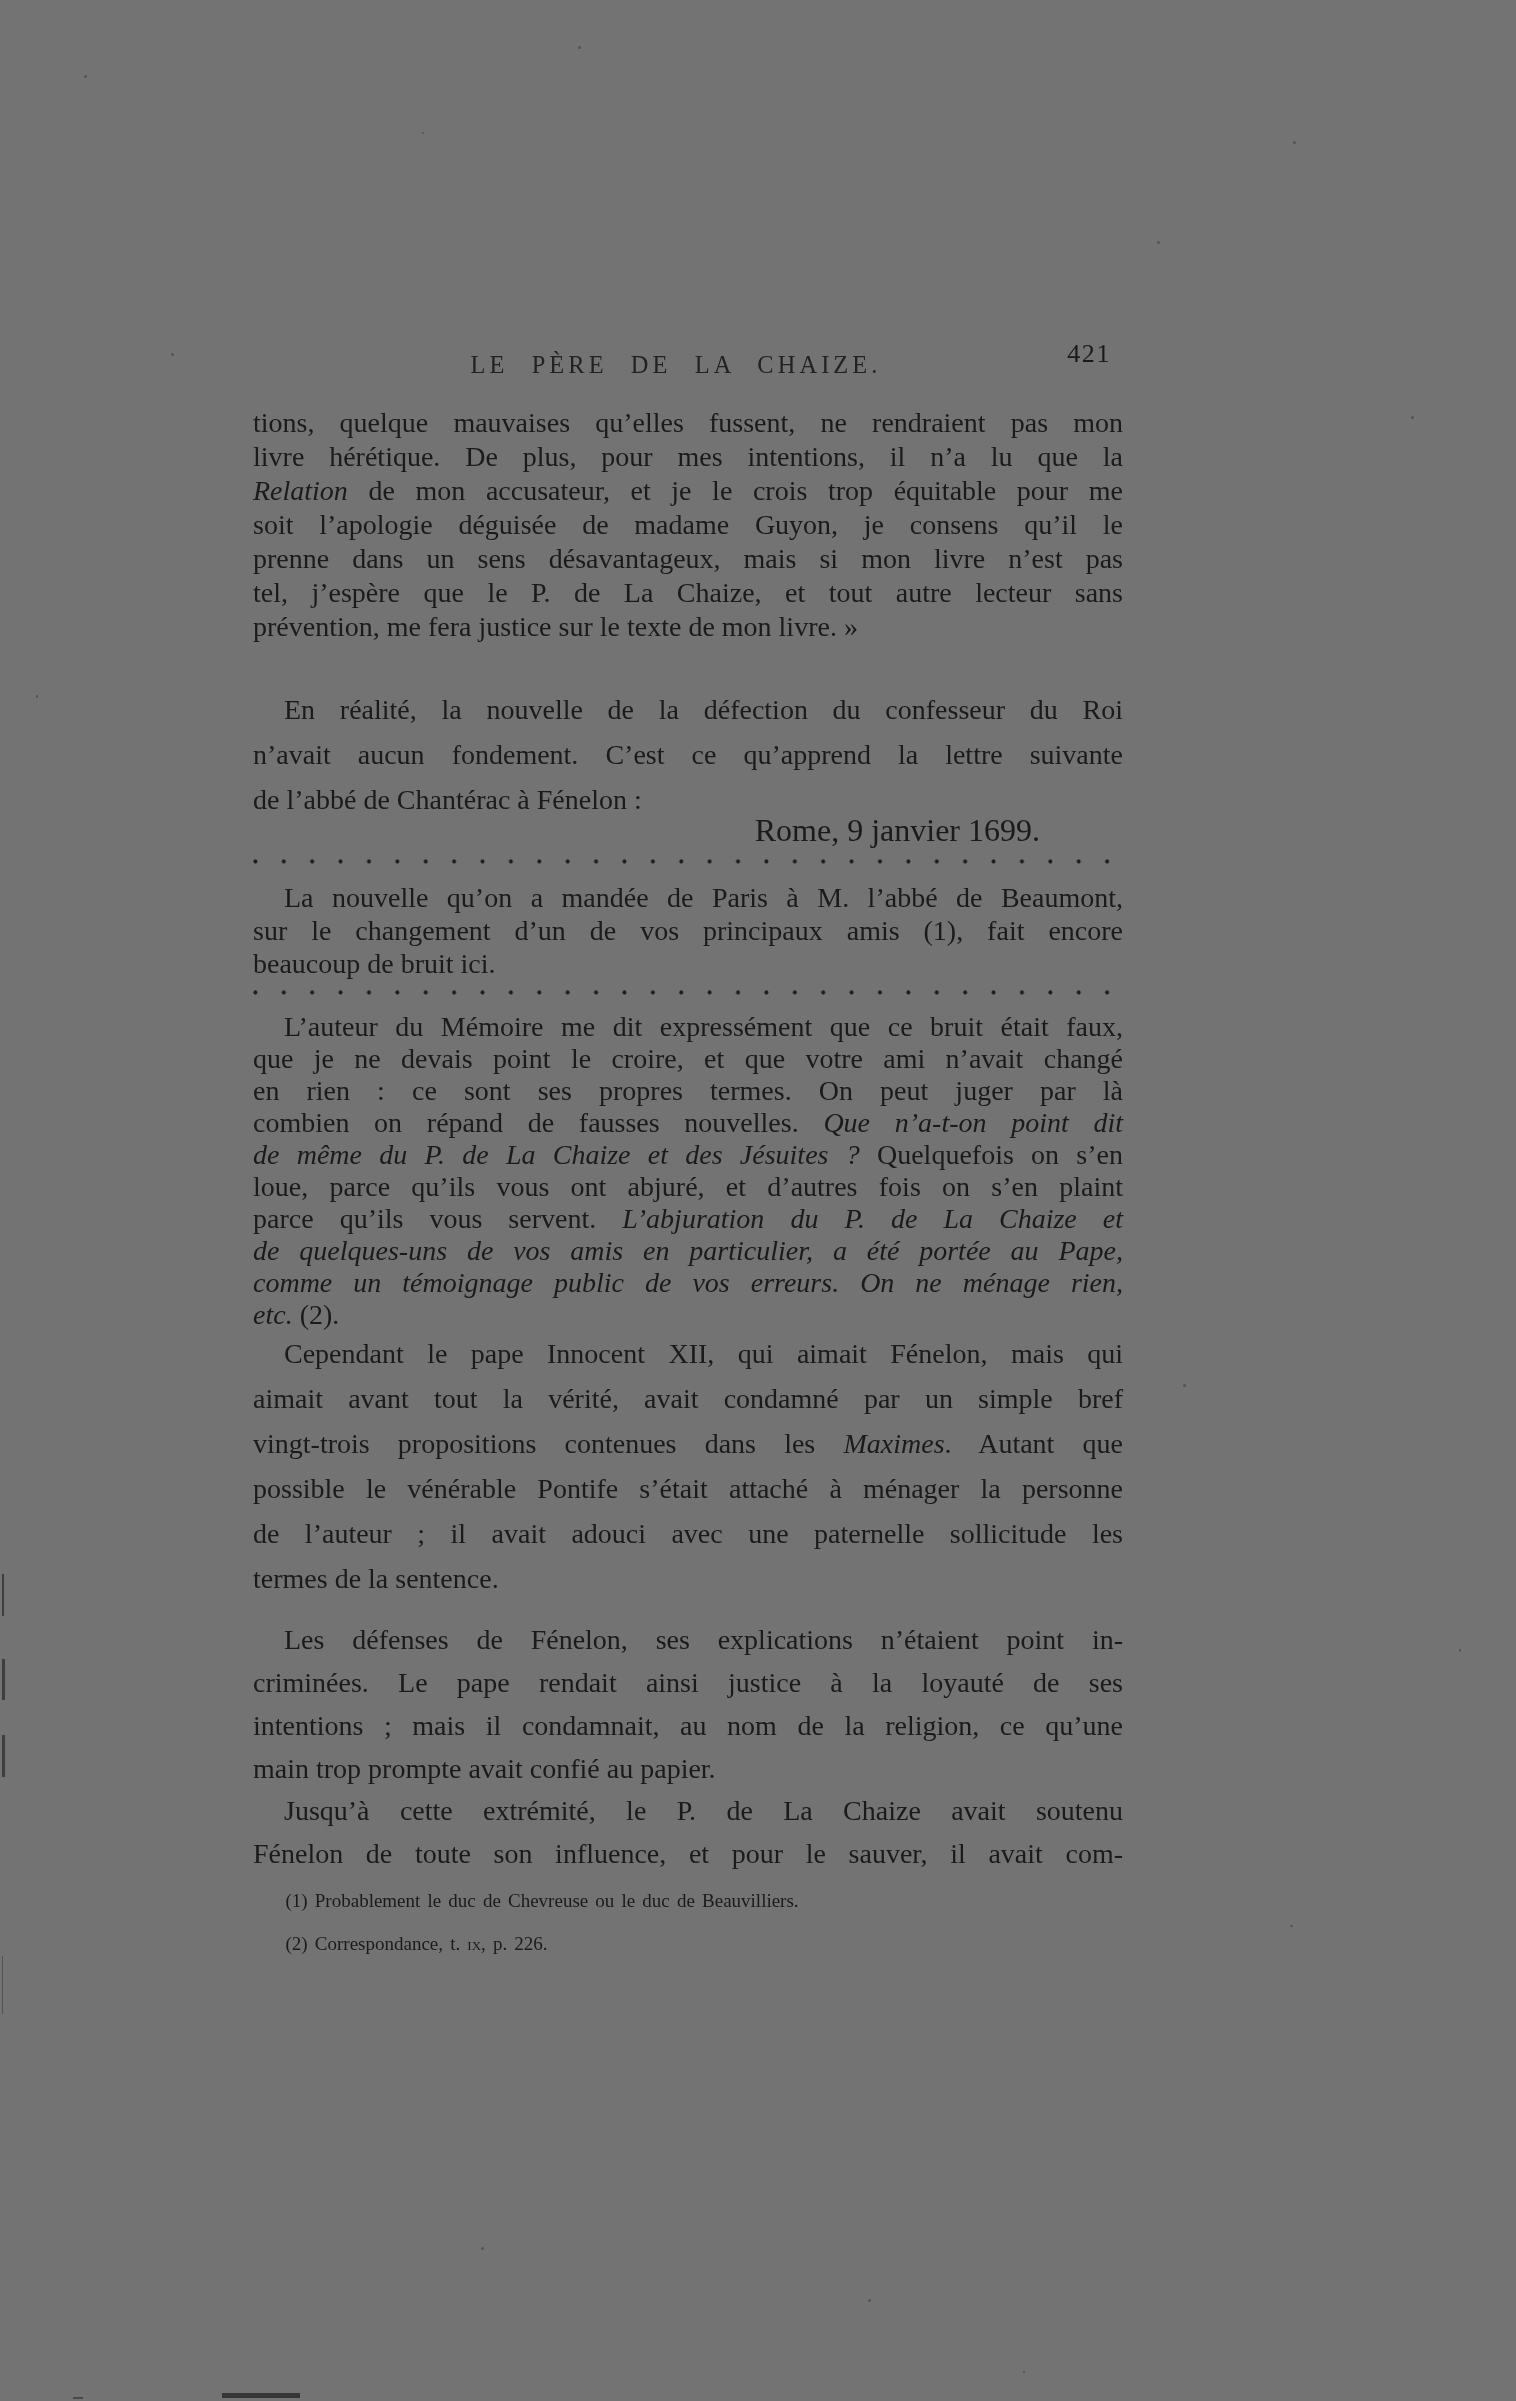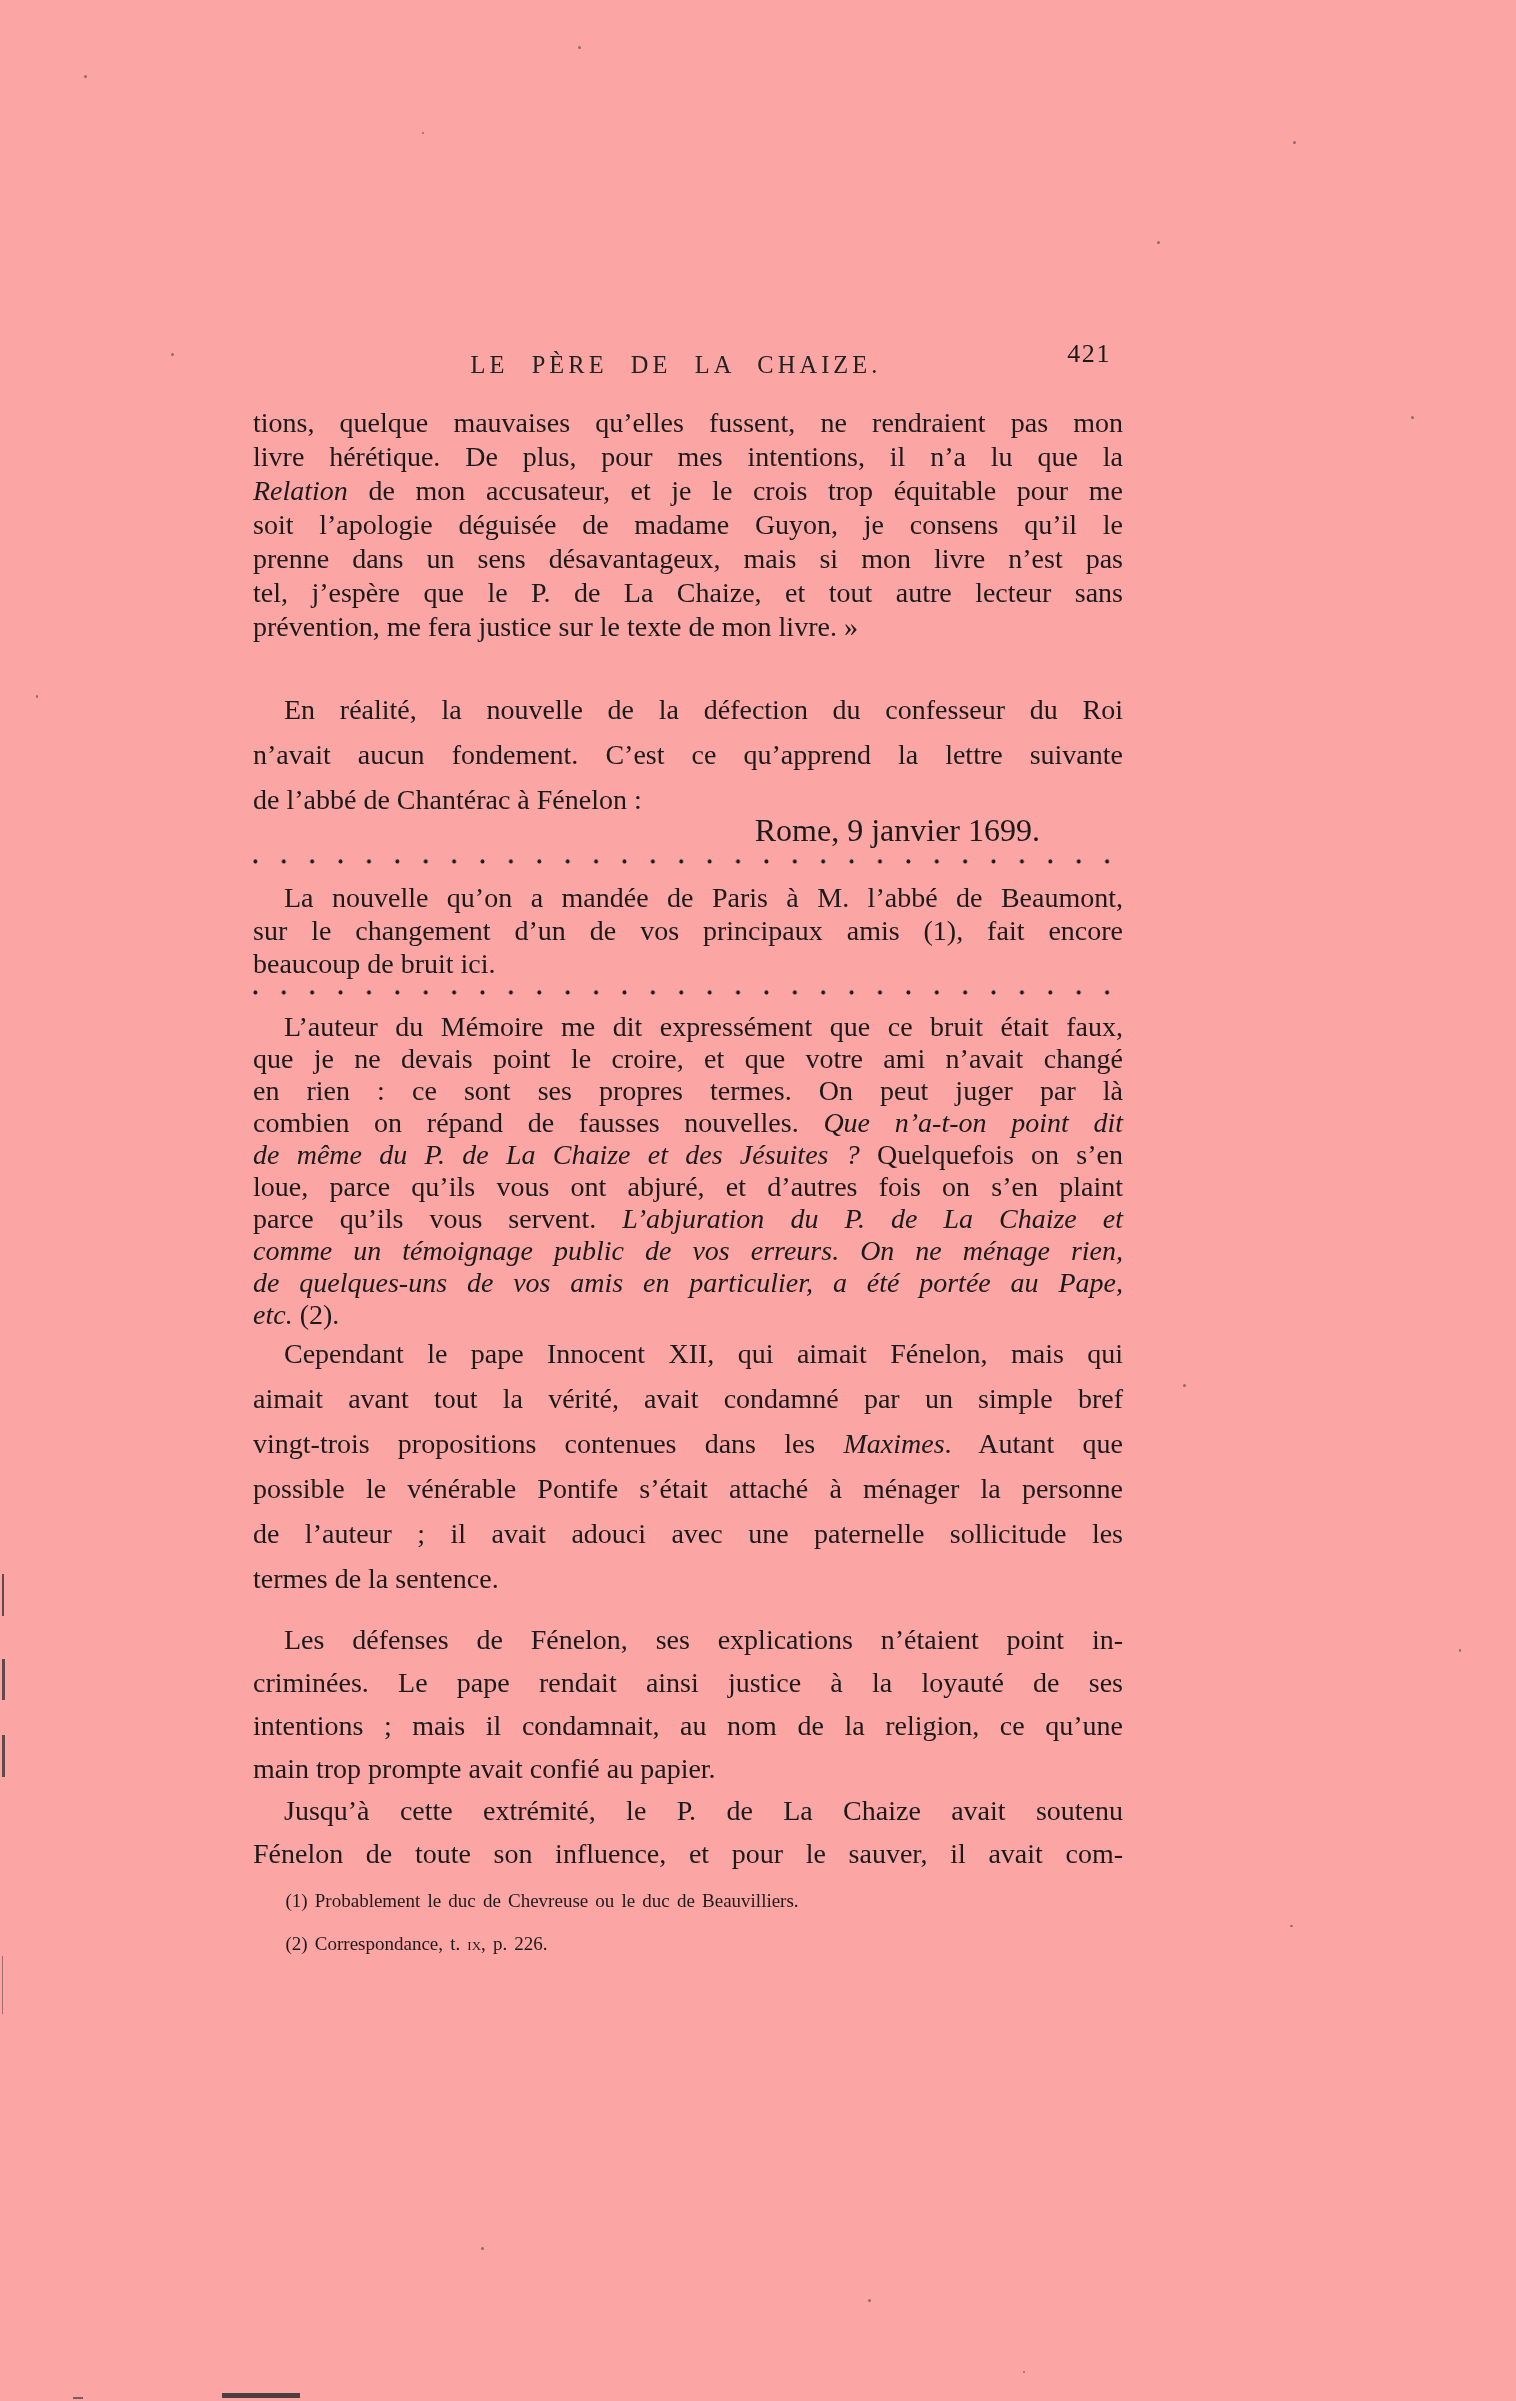--- a/index.html
+++ b/index.html
@@ -4,21 +4,21 @@
 <style>
   html,body{margin:0;padding:0;}
   body{
     width:1517px;height:2401px;
     background:#fcfcfa;
     font-family:"Liberation Serif","DejaVu Serif",serif;
     color:#1b1b1b;
     overflow:hidden;
     position:relative;
   }
-  .page{position:absolute;inset:0;background:#fca5a5;}
+  .page{position:absolute;inset:0;background:#737373;}
   
   .running-head{position:absolute;left:241px;top:344px;width:870px;height:42px;}
   .head-title{
     position:absolute;left:0;top:6.5px;width:100%;
     text-align:center;font-size:24.4px;letter-spacing:4.1px;word-spacing:13px;
     color:#222;
   }
   .page-num{
     position:absolute;right:0;top:-4.9px;
     font-size:26px;letter-spacing:1.6px;color:#1a1a1a;
@@ -123,22 +123,22 @@
       </div>
       <div class="block b5 ellipsis"></div>
       <div class="block b6 paragraph para indent">
         <div class="line">L’auteur du Mémoire me dit expressément que ce bruit était faux,</div>
         <div class="line">que je ne devais point le croire, et que votre ami n’avait changé</div>
         <div class="line">en rien : ce sont ses propres termes. On peut juger par là</div>
         <div class="line">combien on répand de fausses nouvelles. <i>Que n’a-t-on point dit</i></div>
         <div class="line"><i>de même du P. de La Chaize et des Jésuites ?</i> Quelquefois on s’en</div>
         <div class="line">loue, parce qu’ils vous ont abjuré, et d’autres fois on s’en plaint</div>
         <div class="line">parce qu’ils vous servent. <i>L’abjuration du P. de La Chaize et</i></div>
+        <div class="line"><i>de quelques-uns de vos amis en particulier, a été portée au Pape,</i></div>
         <div class="line"><i>comme un témoignage public de vos erreurs. On ne ménage rien,</i></div>
-        <div class="line"><i>de quelques-uns de vos amis en particulier, a été portée au Pape,</i></div>
         <div class="line last"><i>etc.</i> (2).</div>
       </div>
       <div class="block b7 paragraph para indent">
         <div class="line">Cependant le pape Innocent XII, qui aimait Fénelon, mais qui</div>
         <div class="line">aimait avant tout la vérité, avait condamné par un simple bref</div>
         <div class="line">vingt-trois propositions contenues dans les <i>Maximes</i>. Autant que</div>
         <div class="line">possible le vénérable Pontife s’était attaché à ménager la personne</div>
         <div class="line">de l’auteur ; il avait adouci avec une paternelle sollicitude les</div>
         <div class="line last">termes de la sentence.</div>
       </div>

